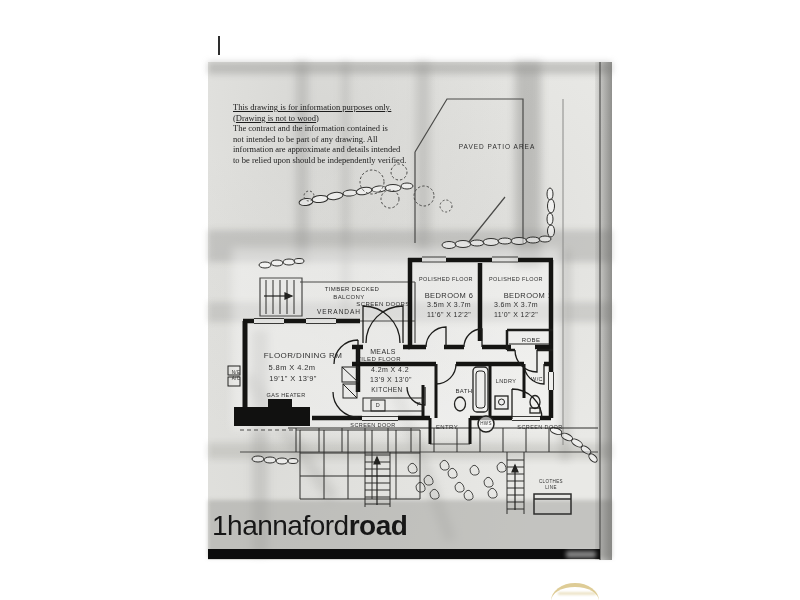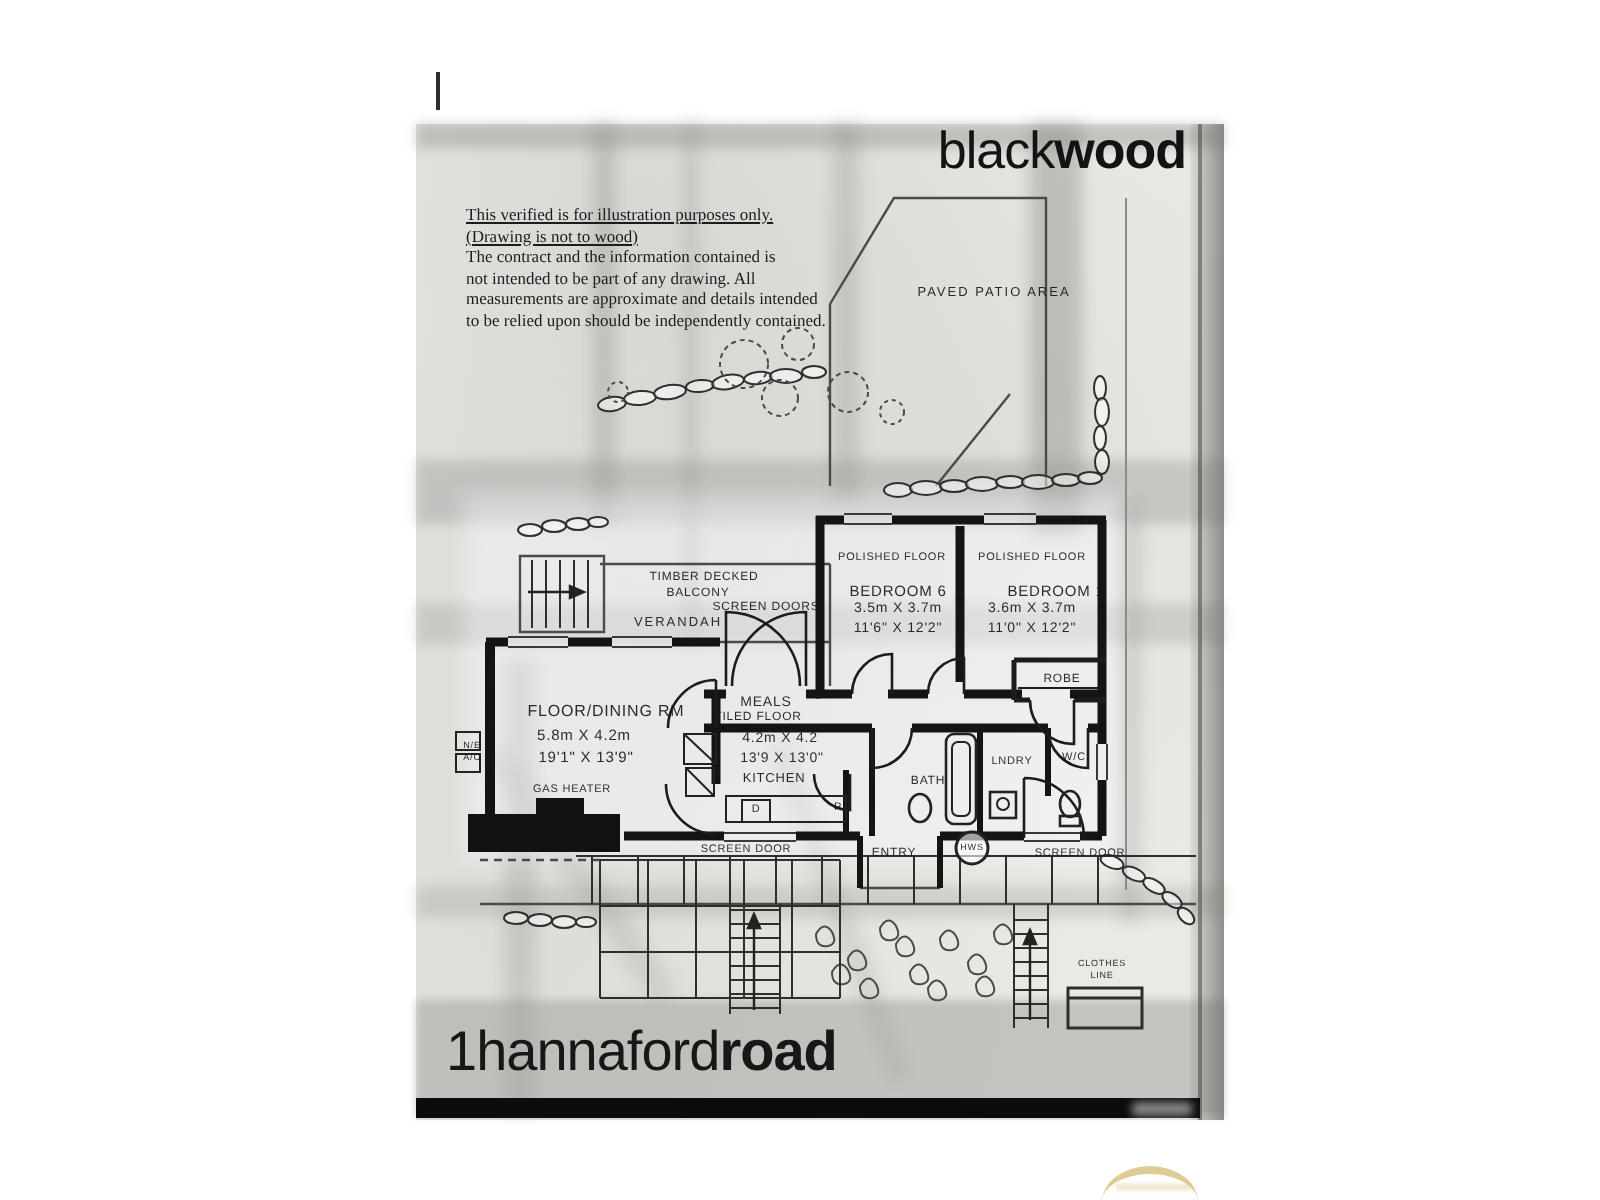--- a/index.html
+++ b/index.html
@@ -24,21 +24,21 @@
   .bar{position:absolute;left:208px;top:549px;width:392px;height:10px;background:#0c0c0c;}
   .wm-text{position:absolute;left:566px;top:551px;width:30px;height:7px;background:rgba(255,255,255,.5);
         filter:blur(2px);border-radius:2px;}
   .wm-arc{position:absolute;left:551px;top:583px;width:48px;height:14px;
         border-top:4px solid rgba(216,195,132,.85);border-radius:50% 50% 0 0/100% 100% 0 0;}
   .wm-arc-under{position:absolute;left:558px;top:592px;width:38px;height:3px;background:rgba(216,195,132,.45);filter:blur(1px);}
   
   .logo{position:absolute;top:62px;left:0;width:593px;text-align:right;font-size:26px;
         letter-spacing:-0.5px;color:#131313;line-height:26px;}
   .logo b,.addr b{font-weight:800;}
-  .addr{position:absolute;left:212px;top:512px;font-size:28px;letter-spacing:-0.5px;color:#171717;line-height:28px;margin-left:11px;}
+  .addr{position:absolute;left:212px;top:512px;font-size:28px;letter-spacing:-0.5px;color:#171717;line-height:28px;}
   
   .disc{position:absolute;left:233px;top:102px;width:180px;font-family:"Liberation Serif",serif;
         font-size:8.5px;line-height:10.5px;color:#1c1c1c;}
   .disc .u{text-decoration:underline;}
   
   .lbl{position:absolute;color:#191919;white-space:nowrap;letter-spacing:.4px;
         transform:translateX(-50%);text-align:center;opacity:.92;}
   .s4{font-size:4.5px;} .s5{font-size:5.5px;} .s6{font-size:6px;} .s65{font-size:6.5px;}
   .s7{font-size:7px;} .s75{font-size:7.5px;} .s8{font-size:8px;}
   .ls1{letter-spacing:1px;}
@@ -266,29 +266,28 @@
   <div class="lbl s5" style="left:506px;top:378px">LNDRY</div>
   <div class="lbl s5" style="left:537px;top:376px">W/C</div>
   <div class="lbl s6" style="left:447px;top:424px">ENTRY</div>
   <div class="lbl s4" style="left:486px;top:421px">HWS</div>
   <div class="lbl s5" style="left:373px;top:422px">SCREEN DOOR</div>
   <div class="lbl s5" style="left:540px;top:424px">SCREEN DOOR</div>
   <div class="lbl s4" style="left:551px;top:479px">CLOTHES</div>
   <div class="lbl s4" style="left:551px;top:485px">LINE</div>
 
   <div class="disc">
-    <div class="u">This verified is for illustration purposes only.</div>
+    <div class="u">This drawing is for information purposes only.</div>
     <div class="u">(Drawing is not to wood)</div>
     <div>The contract and the information contained is</div>
     <div>not intended to be part of any drawing.  All</div>
-    <div>measurements are approximate and details intended</div>
-    <div>to be relied upon should be independently contained.</div>
+    <div>information are approximate and details intended</div>
+    <div>to be relied upon should be independently verified.</div>
   </div>
 
-  <div class="logo"><span>black</span><b>wood</b></div>
 
   <div class="addr"><span>1hannaford</span><b>road</b></div>
 
   <div class="bar"></div>
   <div class="wm-text"></div>
   <div class="wm-arc"></div>
   <div class="wm-arc-under"></div>
 
 </div>
 

